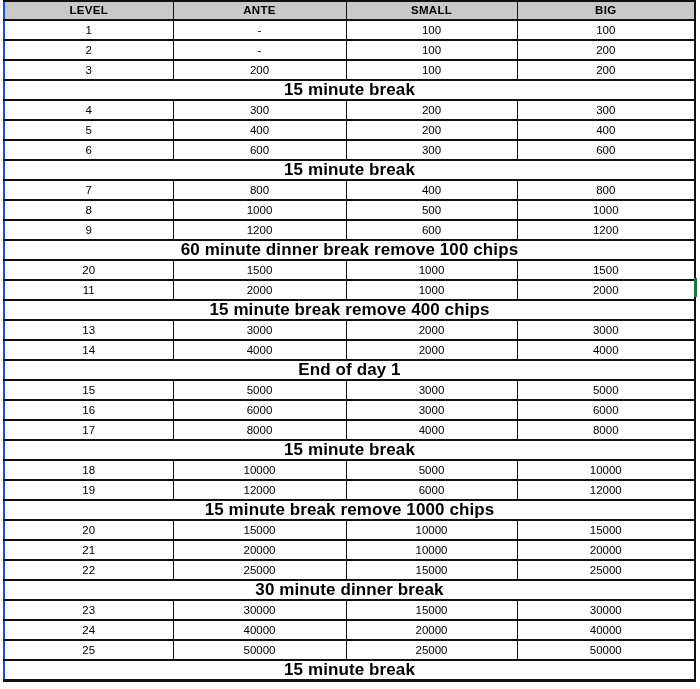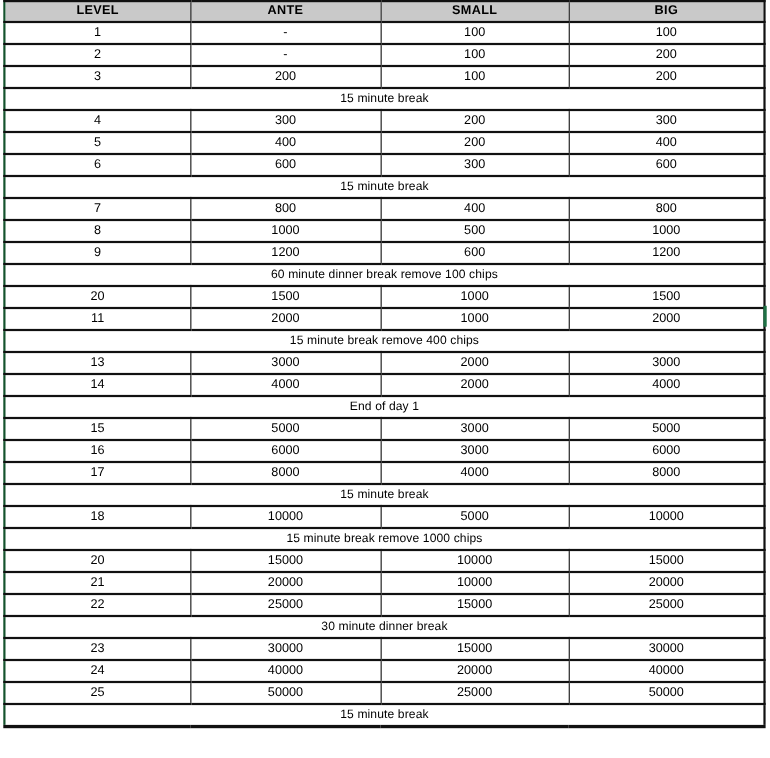--- a/index.html
+++ b/index.html
@@ -54,32 +54,32 @@
     height: 17px;
     line-height: 17px;
     letter-spacing: 0.3px;
   }
 
   #blind-table tr.data-row td {
     font-weight: normal;
   }
 
   #blind-table tr.break-row td {
-    font-weight: normal;
-    font-size: 11px;
+    font-weight: bold;
+    font-size: 17px;
     letter-spacing: 0.1px;
   }
 
   #blind-table tr:last-child td {
     border-bottom: 3px solid #111111;
   }
 
   
   #blind-table td:first-child,
-  #blind-table th:first-child { border-left: 2px solid #14532d; }
+  #blind-table th:first-child { border-left: 2px solid #1d4ed8; }
   #blind-table td:last-child,
   #blind-table th:last-child  { border-right: 2px solid #111111; }
 
   
   #green-marker {
     position: absolute;
     left: 694px;
     top: 278px;
     width: 3px;
     height: 19px;
@@ -218,20 +218,26 @@
       </tr>
       <tr class="break-row">
         <td colspan="4">15 minute break</td>
       </tr>
       <tr class="data-row">
         <td>18</td>
         <td>10000</td>
         <td>5000</td>
         <td>10000</td>
       </tr>
+      <tr class="data-row">
+        <td>19</td>
+        <td>12000</td>
+        <td>6000</td>
+        <td>12000</td>
+      </tr>
       <tr class="break-row">
         <td colspan="4">15 minute break remove 1000 chips</td>
       </tr>
       <tr class="data-row">
         <td>20</td>
         <td>15000</td>
         <td>10000</td>
         <td>15000</td>
       </tr>
       <tr class="data-row">

